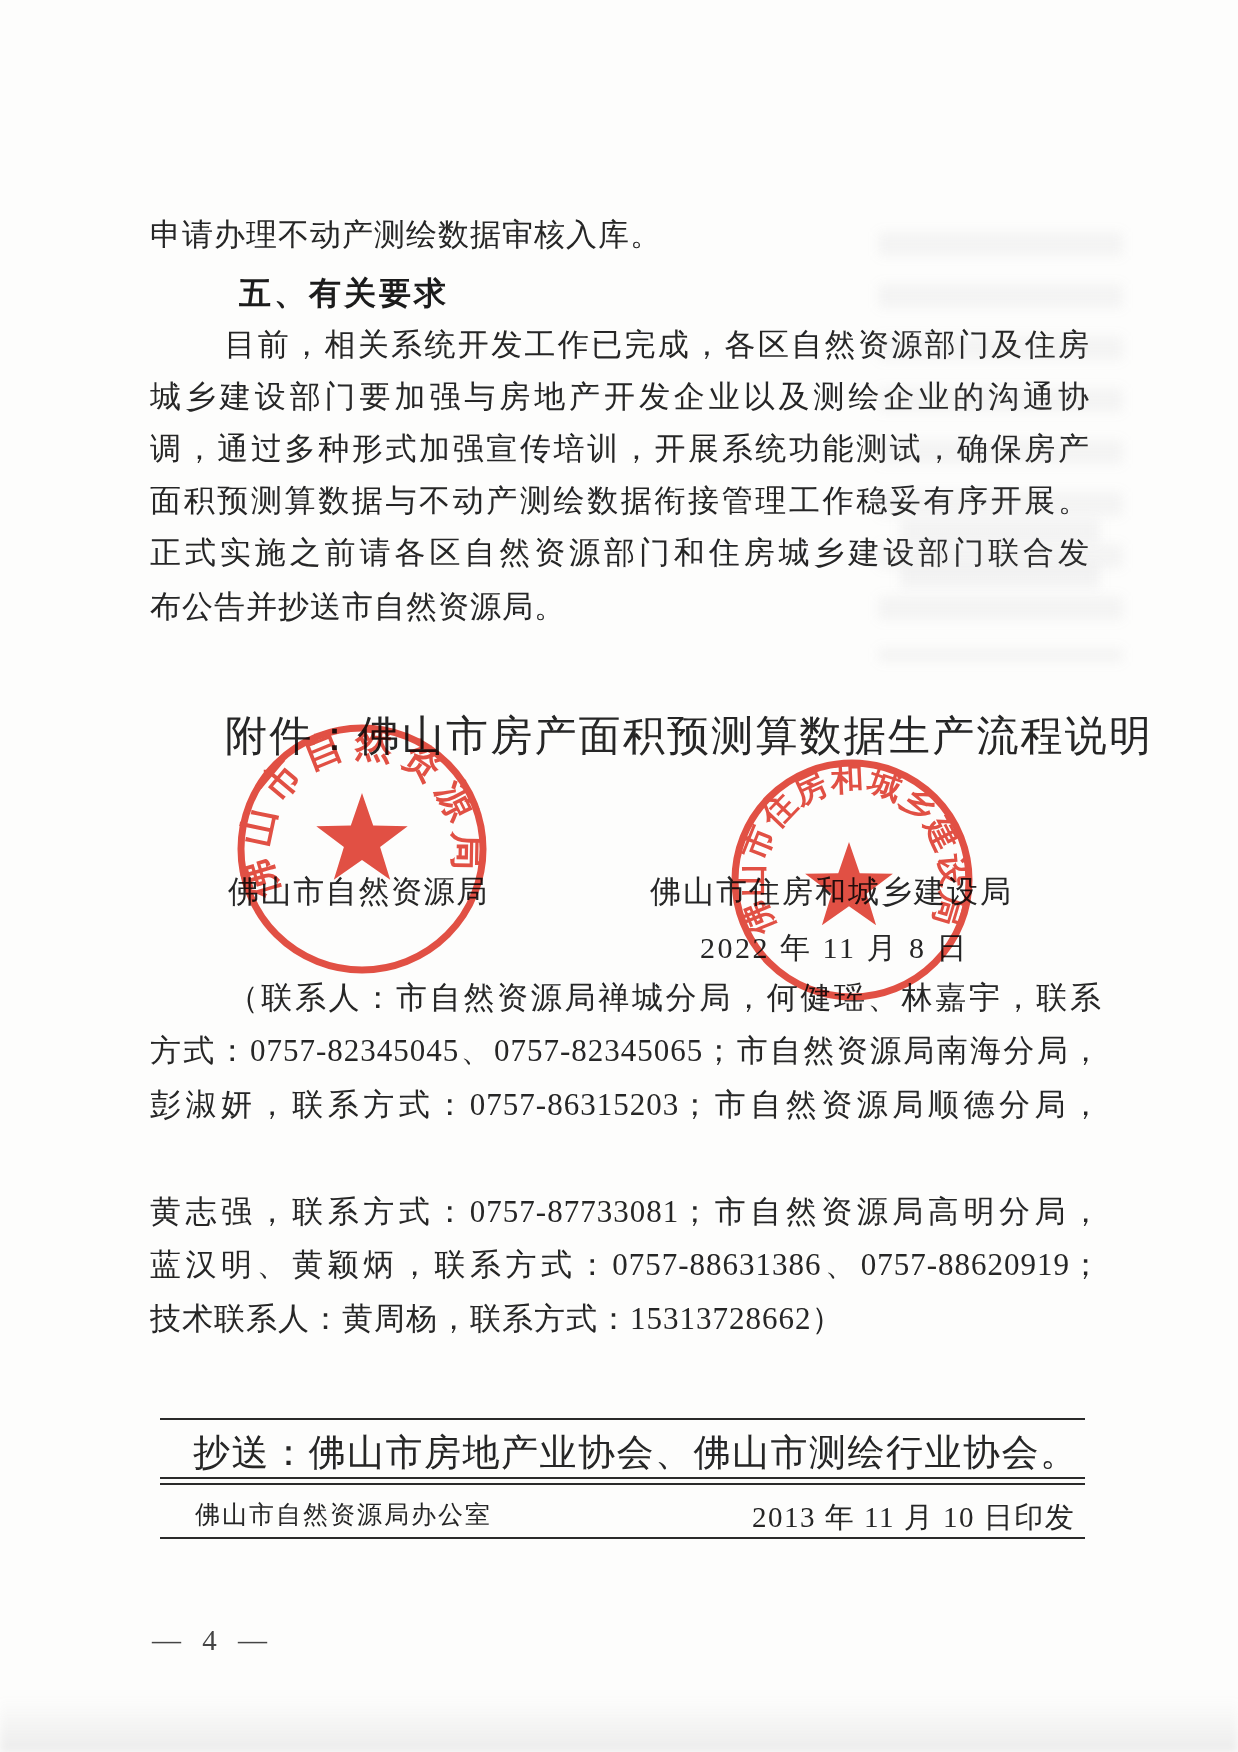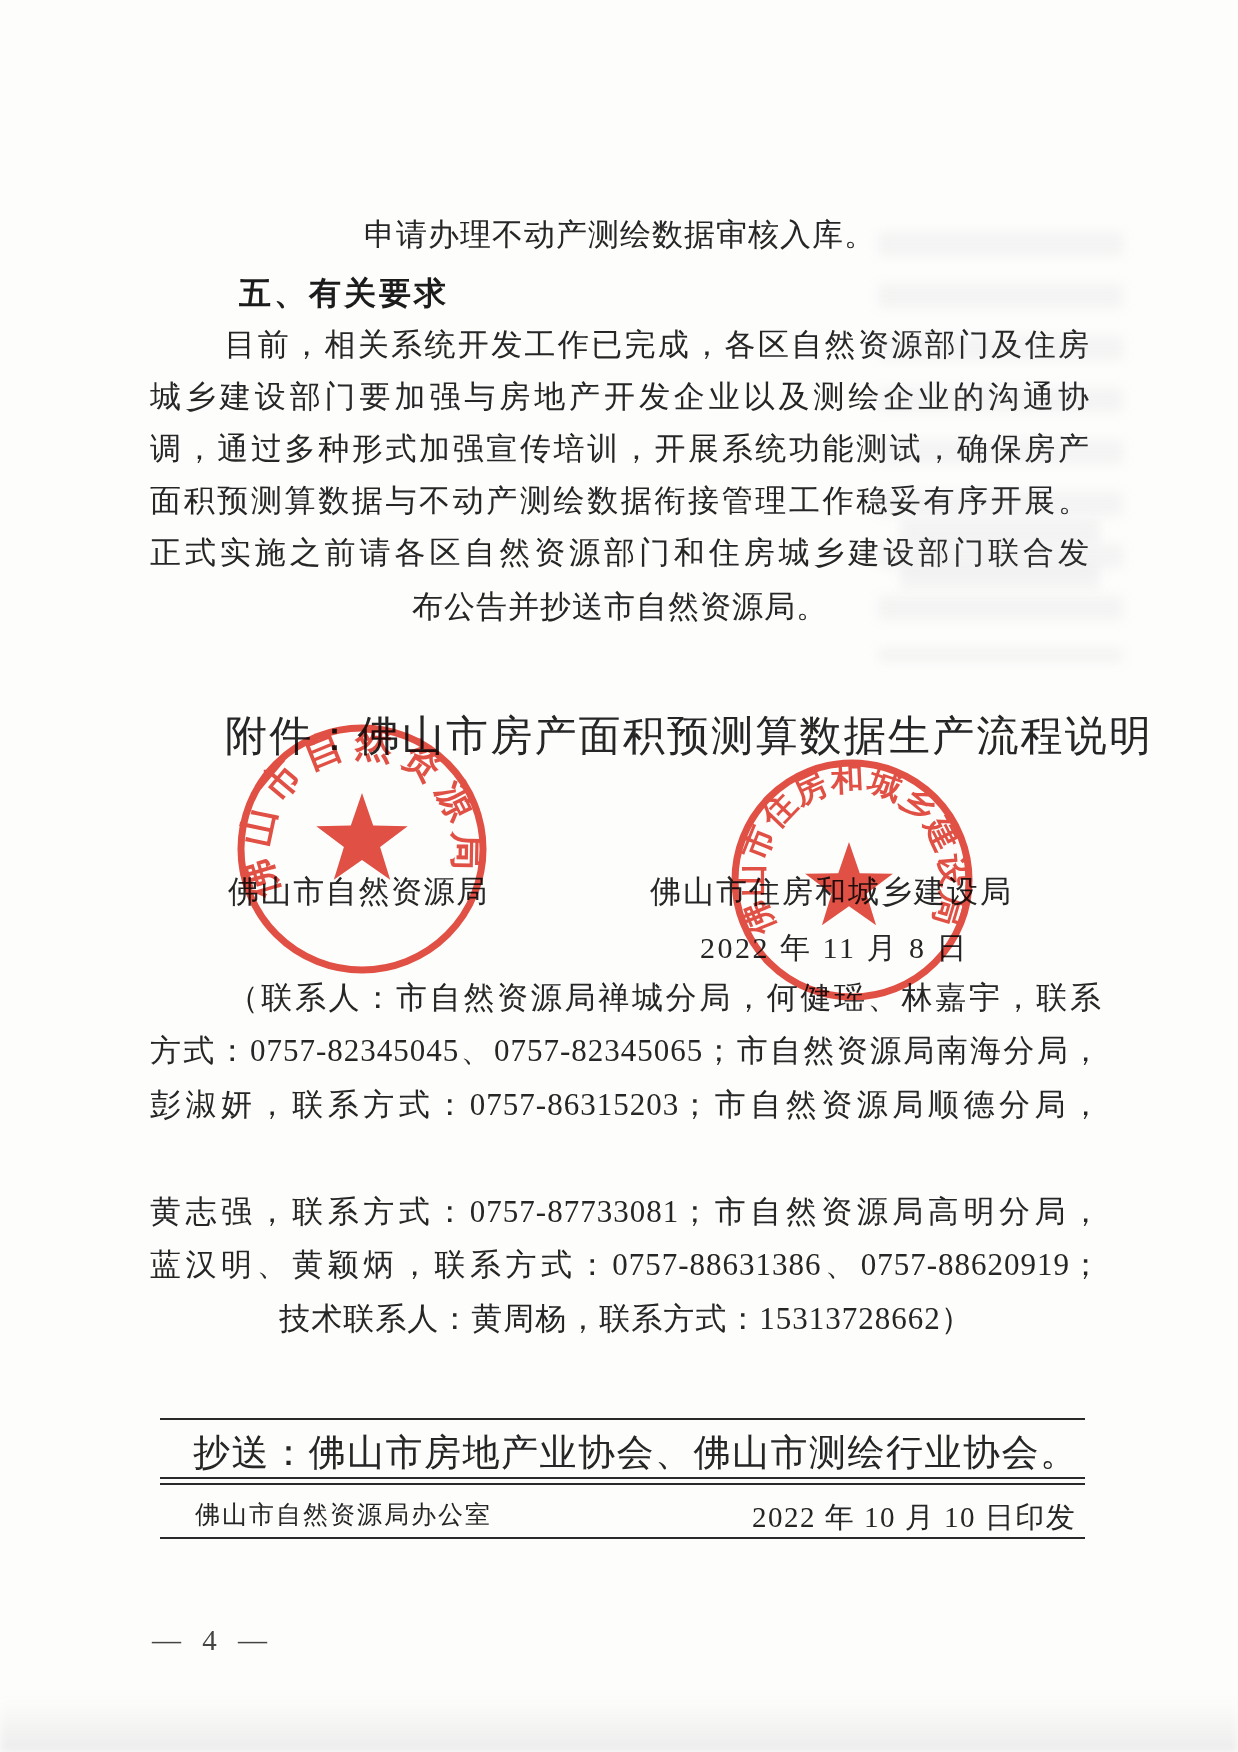--- a/index.html
+++ b/index.html
@@ -11,21 +11,20 @@
     overflow:hidden;
     font-family:"Liberation Serif","DejaVu Serif",serif;
     color:#262626;
   }
   .tline{
     position:absolute;
     left:150px;width:940px;height:42px;
     font-size:31px;line-height:42px;
     letter-spacing:1px;
     white-space:nowrap;
-    text-align:center;
   }
   .just{
     white-space:normal;
     text-align:justify;
     text-align-last:justify;
     text-justify:inter-character;
   }
   .indent2{text-indent:2.4em;}
   .cindent{text-indent:2.5em;}
   .heading{
@@ -126,21 +125,21 @@
   <div class="tline contact just" style="top:1084px">彭淑妍，联系方式：0757-86315203；市自然资源局顺德分局，</div>
   <div class="tline contact just" style="top:1191px">黄志强，联系方式：0757-87733081；市自然资源局高明分局，</div>
   <div class="tline contact just" style="top:1244px">蓝汉明、黄颖炳，联系方式：0757-88631386、0757-88620919；</div>
   <div class="tline contact" style="top:1298px">技术联系人：黄周杨，联系方式：15313728662）</div>
 
   <div class="footer-rule" style="top:1418px"></div>
   <div class="cc-line">抄送：佛山市房地产业协会、佛山市测绘行业协会。</div>
   <div class="footer-rule" style="top:1477px"></div>
   <div class="footer-rule" style="top:1483px"></div>
   <div class="office-line">佛山市自然资源局办公室</div>
-  <div class="print-date">2022 年 10 月 10 日印发</div>
+  <div class="print-date">2013 年 11 月 10 日印发</div>
   <div class="footer-rule" style="top:1537px"></div>
 
   <div class="page-number">— 4 —</div>
 
   <svg class="seal" style="left:233px;top:720px" width="258" height="258" viewBox="0 0 258 258">
     <circle class="seal-ring" cx="129" cy="129" r="121"></circle>
     <path id="sealArcL" d="M 46.9,172.6 A 93,93 0 1 1 211.1,172.6" fill="none"></path>
     <text class="seal-text" font-size="38">
       <textPath href="#sealArcL" startOffset="0" textLength="358" lengthAdjust="spacing">佛山市自然资源局</textPath>
     </text>

